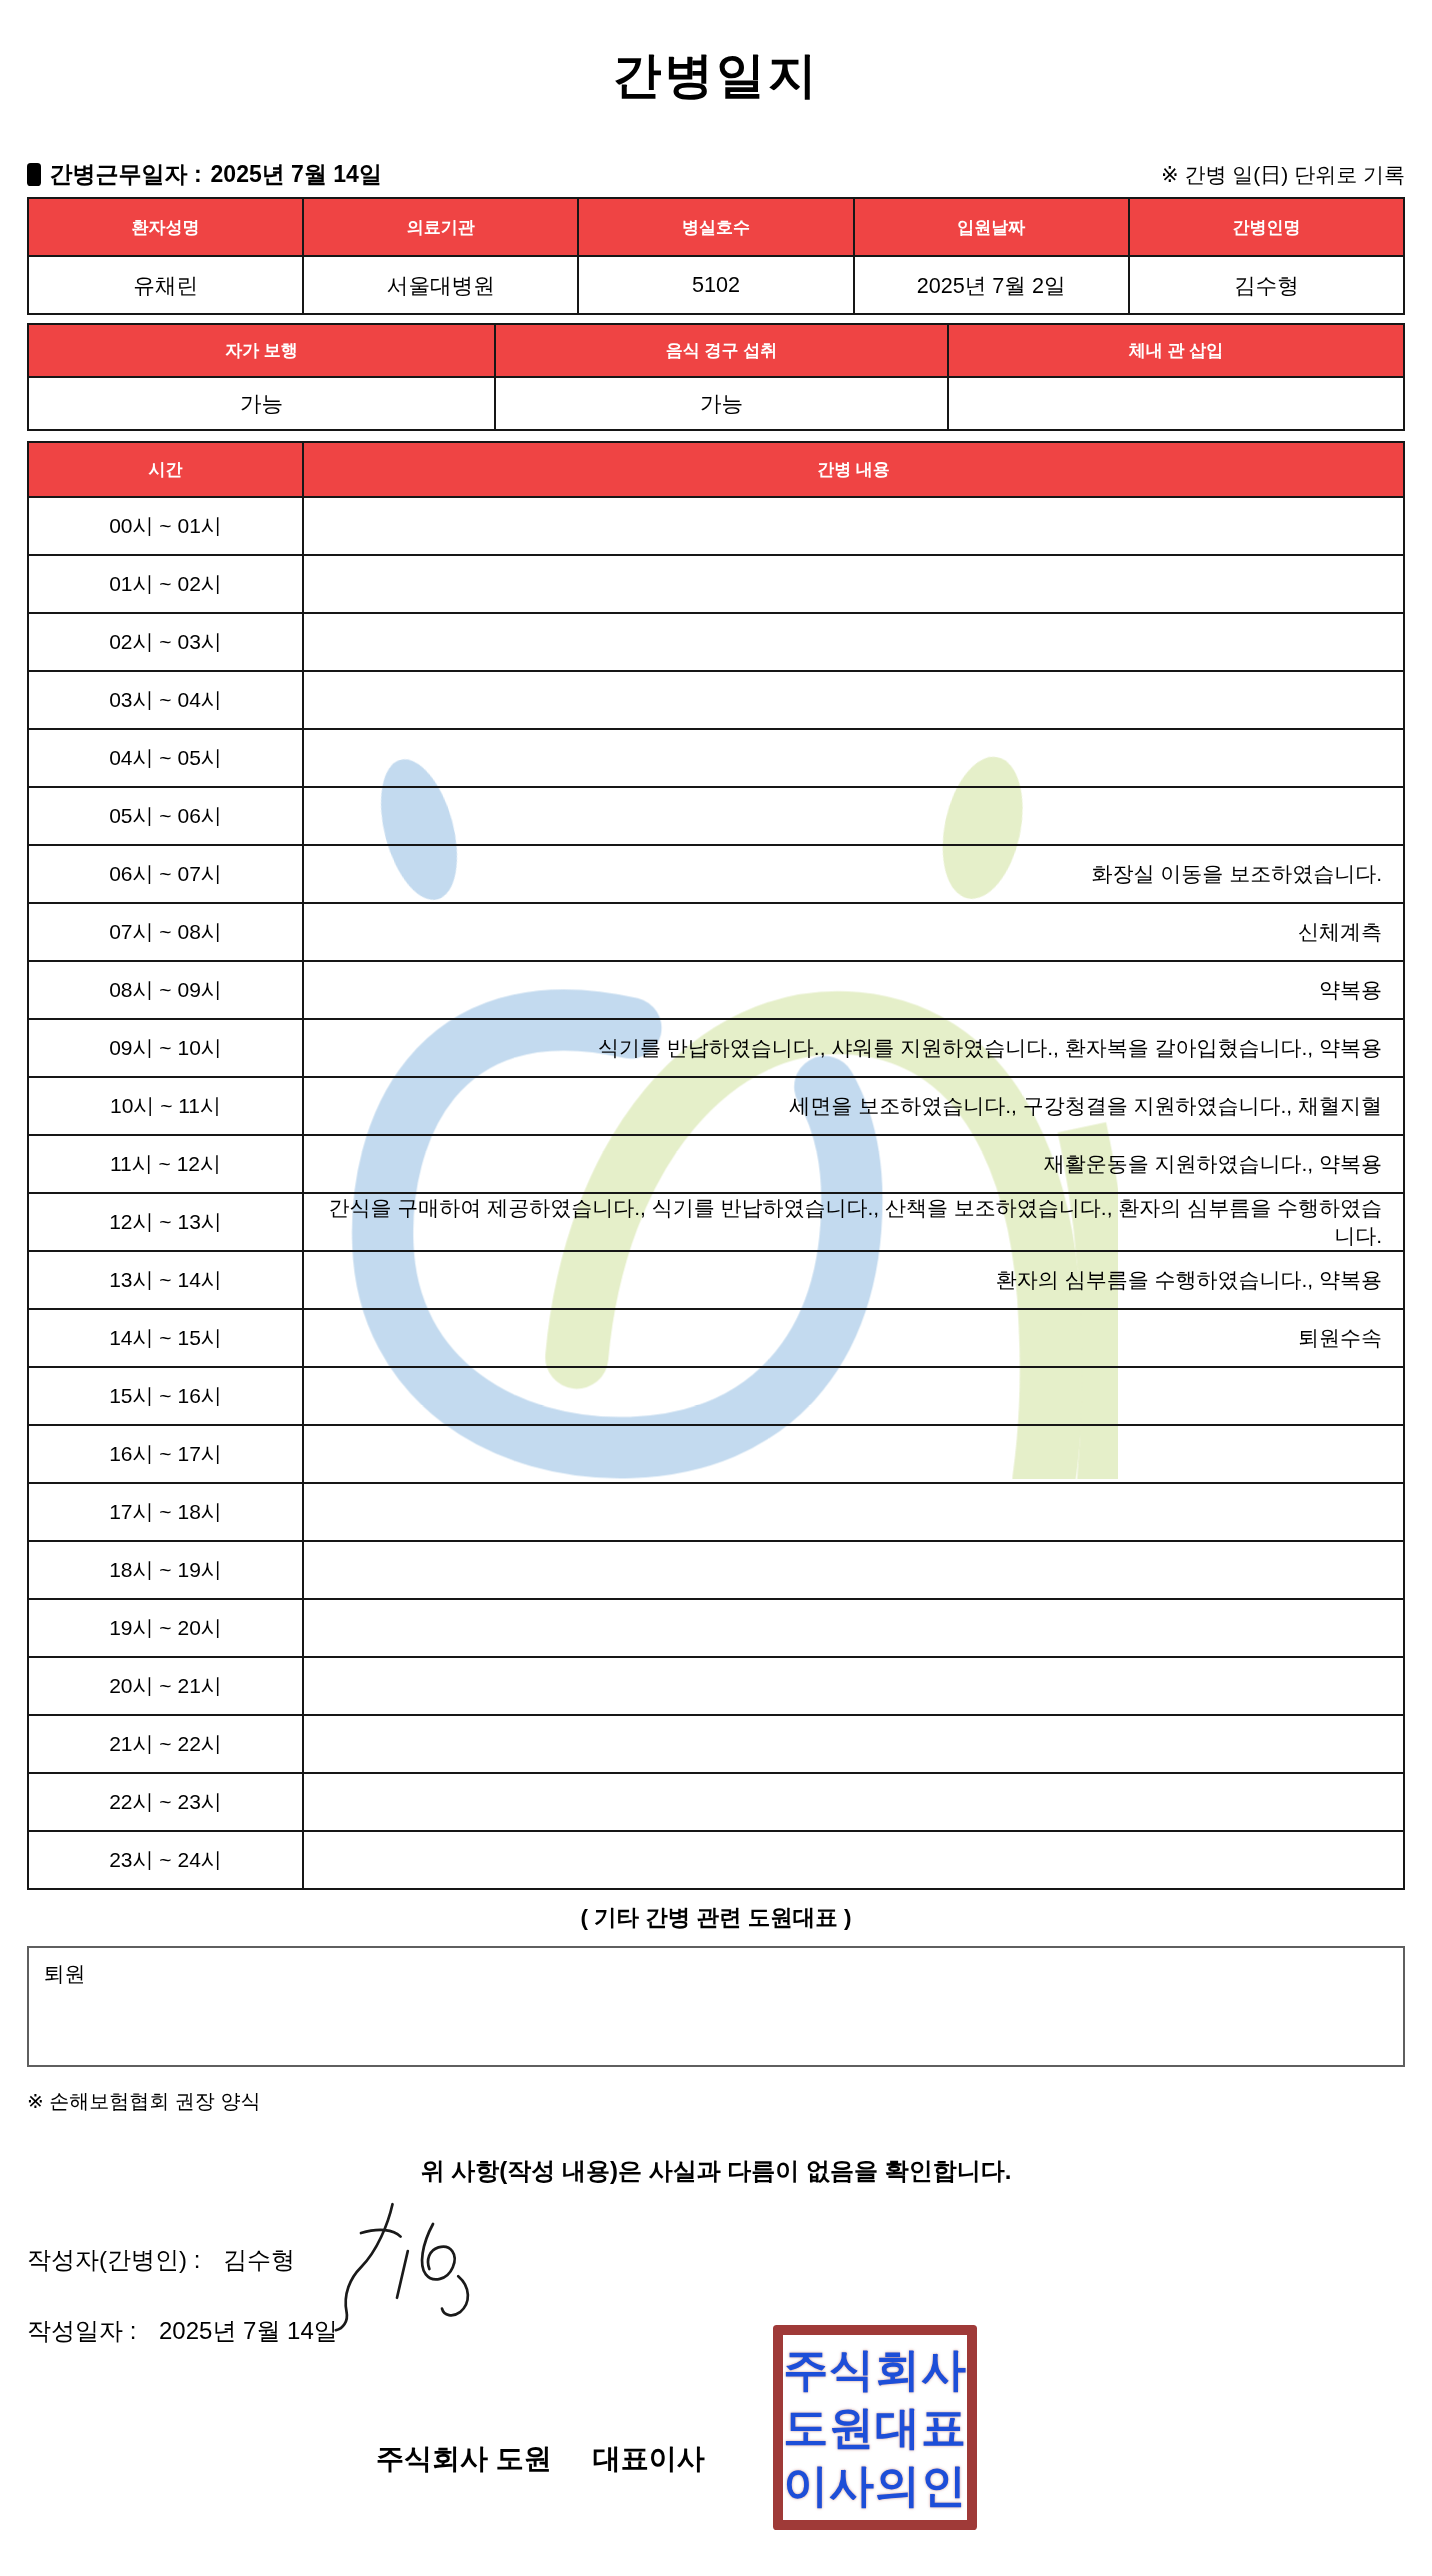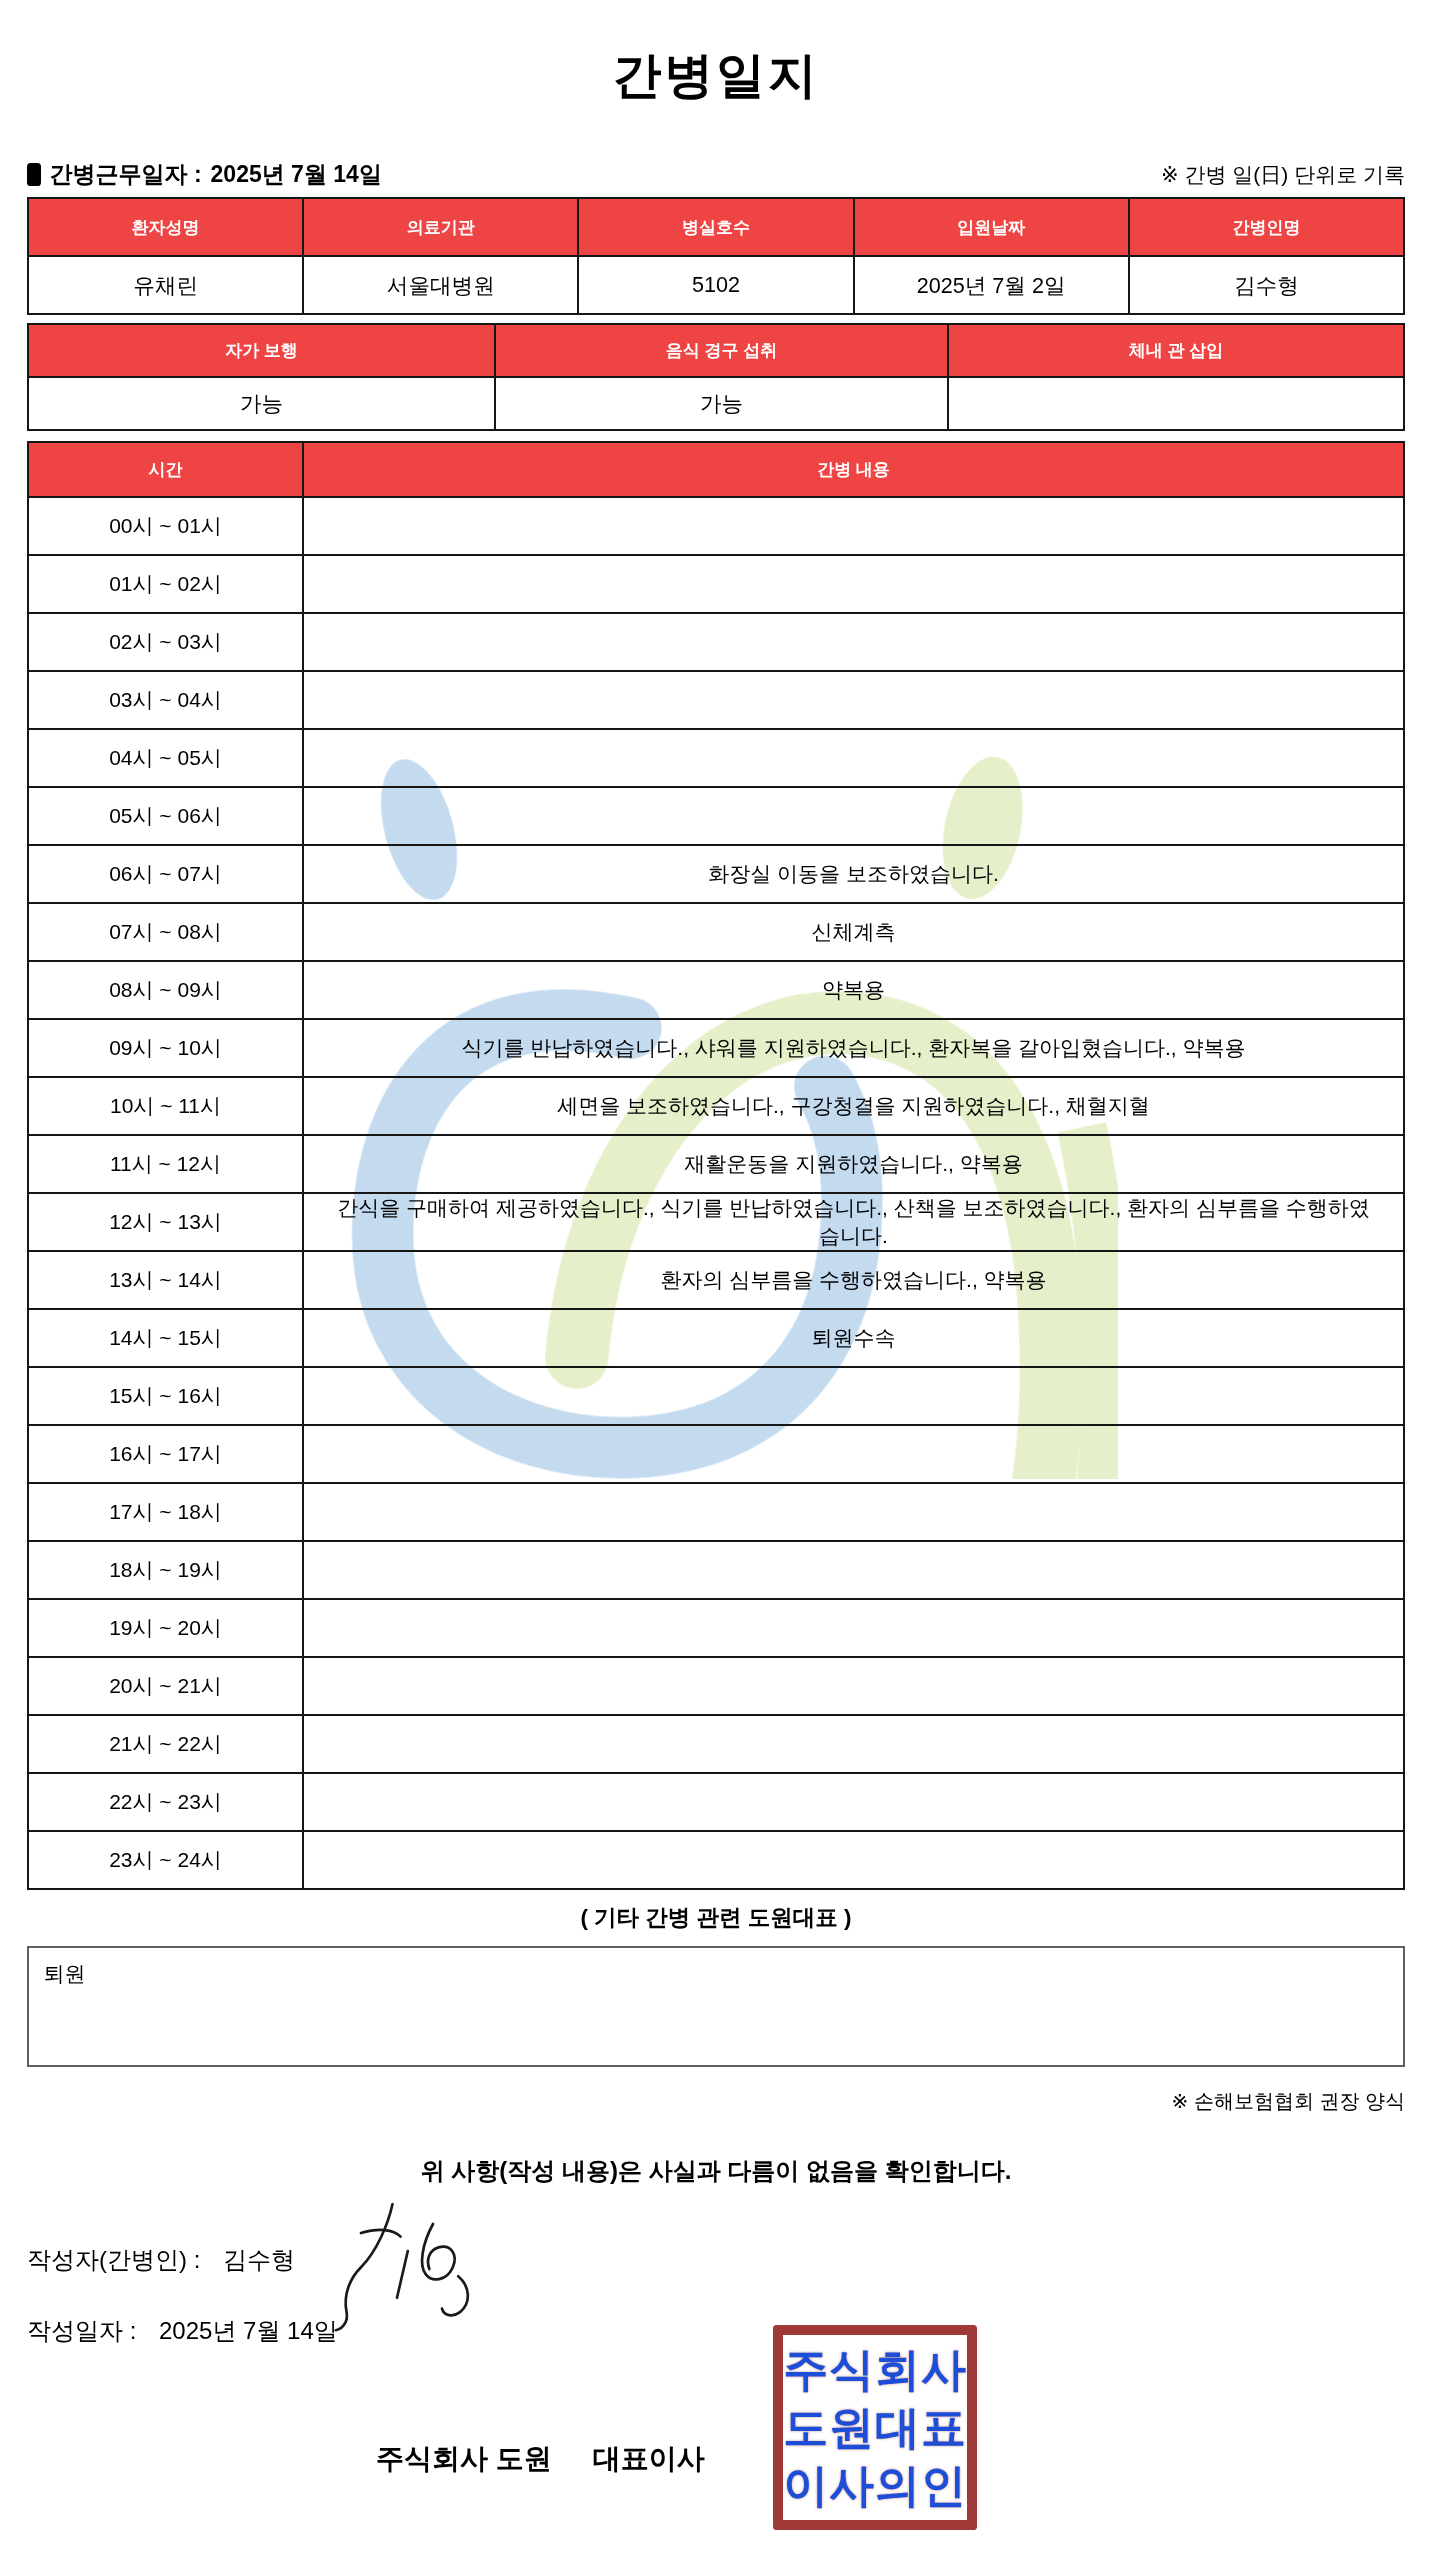--- a/index.html
+++ b/index.html
@@ -32,28 +32,28 @@
   .t1 th { height:54px; }
   .t1 td { height:54px; }
 
   .t2 { margin-top:8px; }
   .t2 th { height:49px; }
   .t2 td { height:49px; }
 
   .care { margin-top:10px; }
   .care th { height:51px; }
   .care td.time-cell { width:275px; height:54px; text-align:center; font-size:21px; }
-  .care td.content-cell { text-align:center; padding:0 32px; font-size:21px; }
+  .care td.content-cell { text-align:right; padding:0 21px; font-size:21px; }
 
   .notes-heading { margin-top:14.4px; text-align:center; font-size:22.5px; font-weight:700; line-height:27px; }
   .notes-box {
     margin-top:14.4px; height:121px; box-sizing:border-box; border:2.7px solid #5f5f5f;
     padding:12.6px 14.4px; font-size:21px; text-align:left;
   }
-  .form-note { margin-top:23.5px; text-align:right; font-size:20px; line-height:23.5px; }
+  .form-note { margin-top:23.5px; text-align:left; font-size:20px; line-height:23.5px; }
   .confirmation { margin-top:41px; text-align:center; font-size:24px; font-weight:700; line-height:31px; }
 
   .writer-row { margin-top:58px; font-size:24px; line-height:31px; position:relative; }
   .writer-name { margin-left:16px; }
   .signature { position:absolute; left:280px; top:-47px; }
   .date-row { margin-top:40px; font-size:24px; line-height:31px; }
   .date-value { margin-left:16px; }
 
   .company-row {
     margin-top:96px; margin-left:349px; font-size:28px; font-weight:700;

